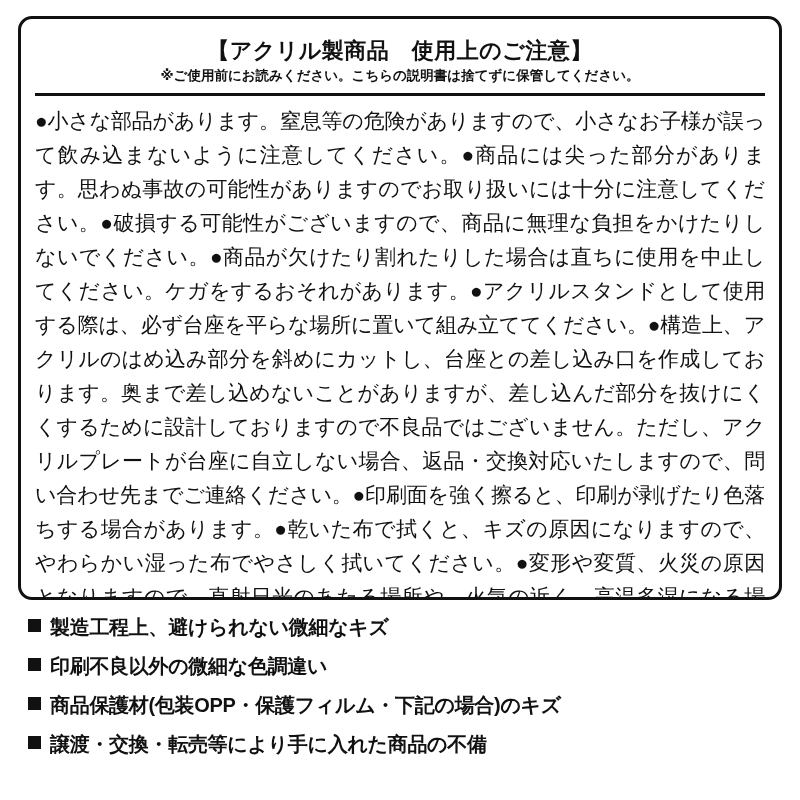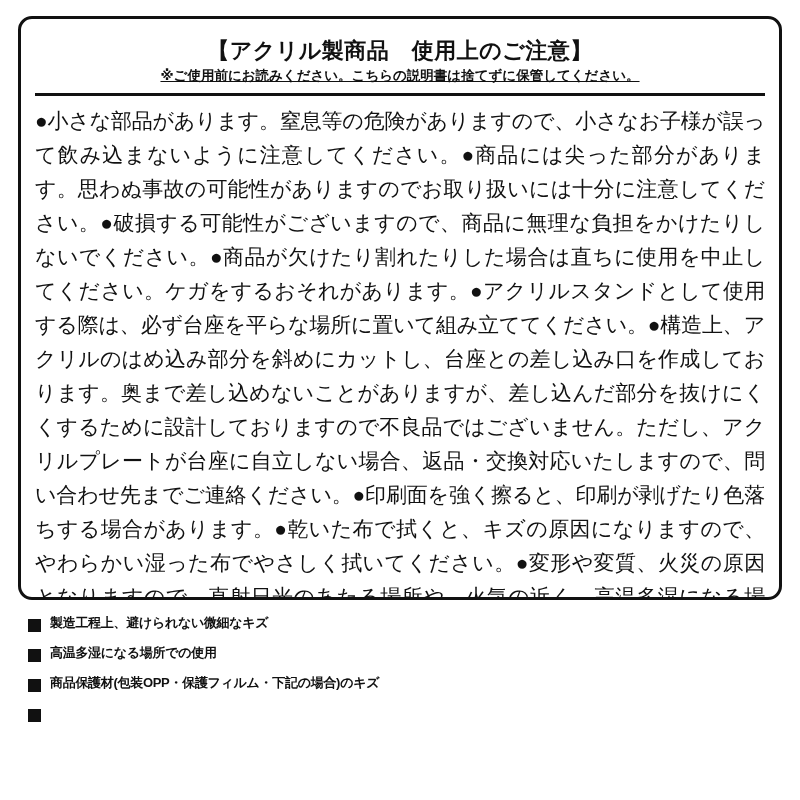--- a/index.html
+++ b/index.html
@@ -41,21 +41,20 @@
     letter-spacing: 0.5px;
     line-height: 1.25;
     margin: 4px 0 2px 0;
   }
   .notice-subtitle {
     text-align: center;
     font-size: 13.5px;
     font-weight: bold;
     letter-spacing: 0px;
     margin: 2px 0 8px 0;
-    text-decoration: underline;
   }
 
   .divider {
     height: 3px;
     background: #111111;
     margin: 4px 0 8px 0;
   }
 
   .body-text {
     font-size: 21px;
@@ -77,21 +76,21 @@
     letter-spacing: -0.5px;
     margin: 4px 0 10px 2px;
     line-height: 1.2;
   }
   .bullet-list {
     list-style: none;
     margin: 0;
     padding: 0 0 0 10px;
   }
   .bullet-list li {
-    font-size: 13px;
+    font-size: 20px;
     font-weight: bold;
     line-height: 1.35;
     margin-bottom: 12px;
     letter-spacing: -0.3px;
     display: flex;
     align-items: flex-start;
   }
   .sq {
     display: inline-block;
     width: 13px;
@@ -115,25 +114,26 @@
   </div>
 
   <div class="lower">
     <ul class="bullet-list">
       <li>
         <span class="sq"></span>
         <span>製造工程上、避けられない微細なキズ</span>
       </li>
       <li>
         <span class="sq"></span>
-        <span>高温多湿になる場所での使用</span>
+        <span>印刷不良以外の微細な色調違い</span>
       </li>
       <li>
         <span class="sq"></span>
         <span>商品保護材(包装OPP・保護フィルム・下記の場合)のキズ</span>
       </li>
       <li>
         <span class="sq"></span>
+        <span>譲渡・交換・転売等により手に入れた商品の不備</span>
       </li>
     </ul>
   </div>
 
 </div>
 
 </body></html>

